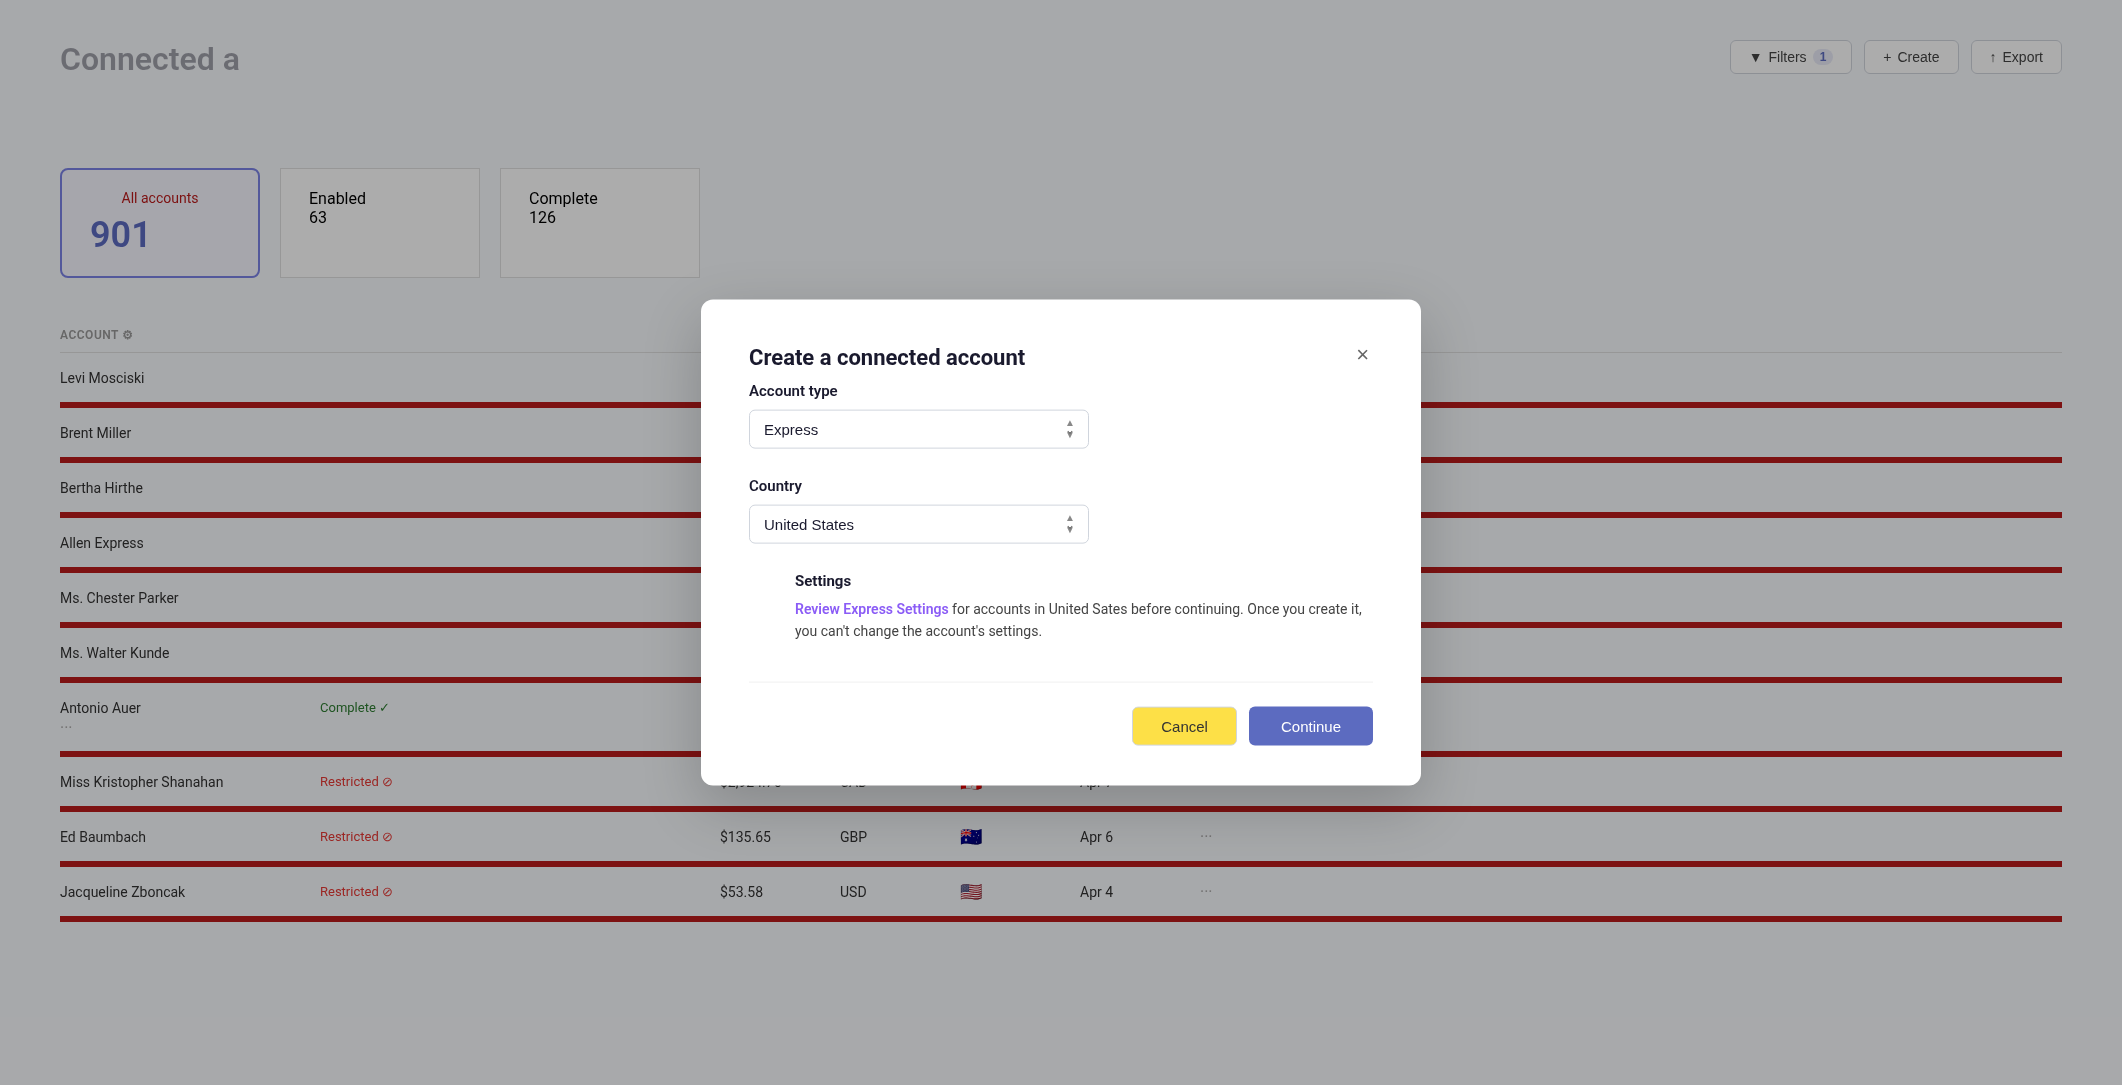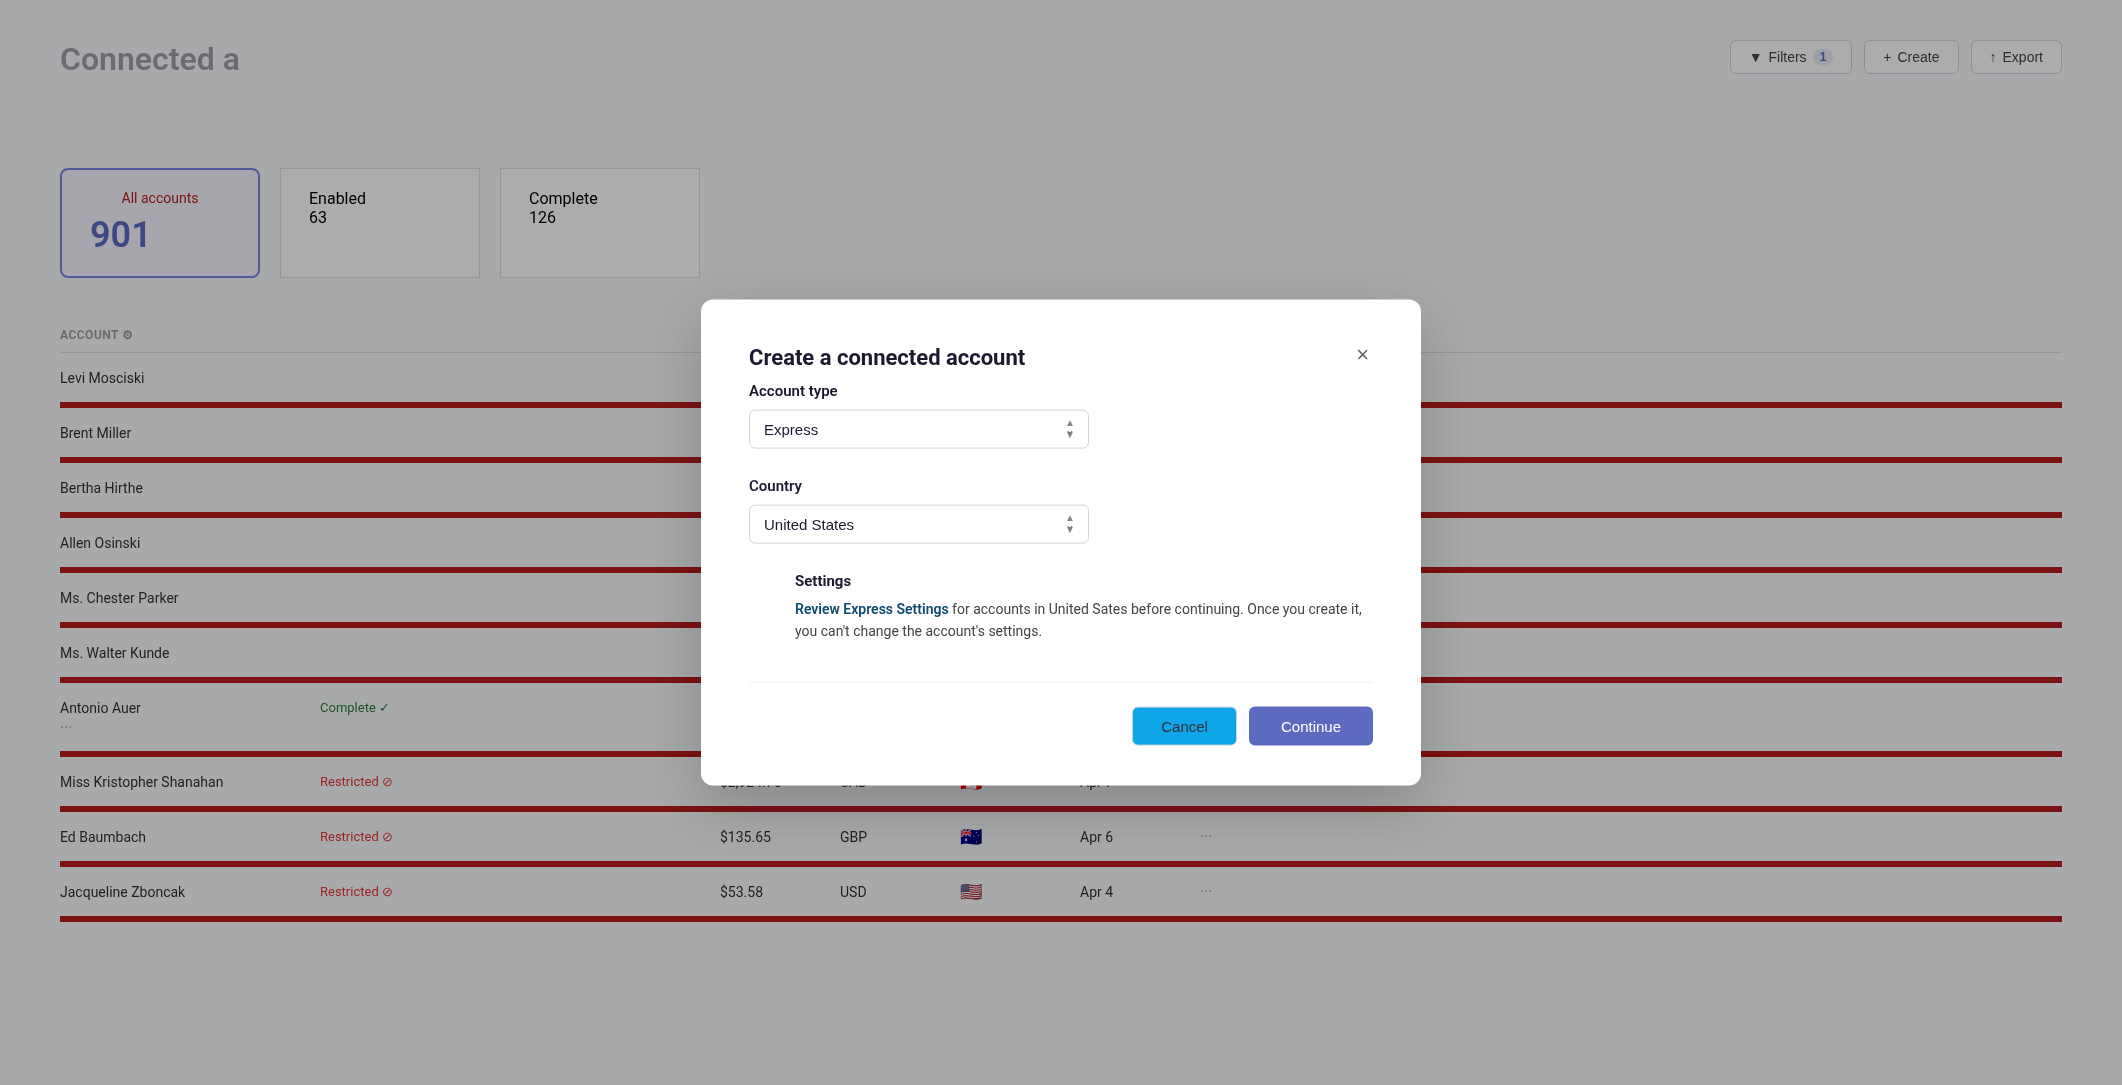--- a/index.html
+++ b/index.html
@@ -288,40 +288,40 @@
       margin-bottom: 8px;
     }
 
     .settings-text {
       font-size: 14px;
       color: #444;
       line-height: 1.6;
     }
 
     .settings-link {
-      color: #0c4a6e;
+      color: #8b5cf6;
       font-weight: 600;
       text-decoration: none;
       cursor: pointer;
     }
 
     .modal-footer {
       display: flex;
       justify-content: flex-end;
       gap: 12px;
       margin-top: 40px;
       padding-top: 24px;
       border-top: 1px solid #f0f0f0;
     }
 
     .btn-cancel {
       padding: 10px 28px;
       border: 1px solid #d0d5dd;
       border-radius: 6px;
-      background: #0ea5e9;
+      background: #fde047;
       font-size: 15px;
       font-weight: 500;
       color: #333;
       cursor: pointer;
     }
 
     .btn-continue {
       padding: 10px 32px;
       border: none;
       border-radius: 6px;
@@ -405,21 +405,21 @@
       <span>Bertha Hirthe</span>
       <span></span>
       <span></span>
       <span>.45</span>
       <span>GBP</span>
       <span class="flag">🇺🇸</span>
       <span>Apr 10</span>
       <span class="three-dots">···</span>
     </div>
     <div class="table-row">
-      <span>Allen Osinski</span>
+      <span>Allen Express</span>
       <span></span>
       <span></span>
       <span>.74</span>
       <span>USD</span>
       <span class="flag">🇺🇸</span>
       <span>Apr 10</span>
       <span class="three-dots">···</span>
     </div>
     <div class="table-row">
       <span>Ms. Chester Parker</span>

